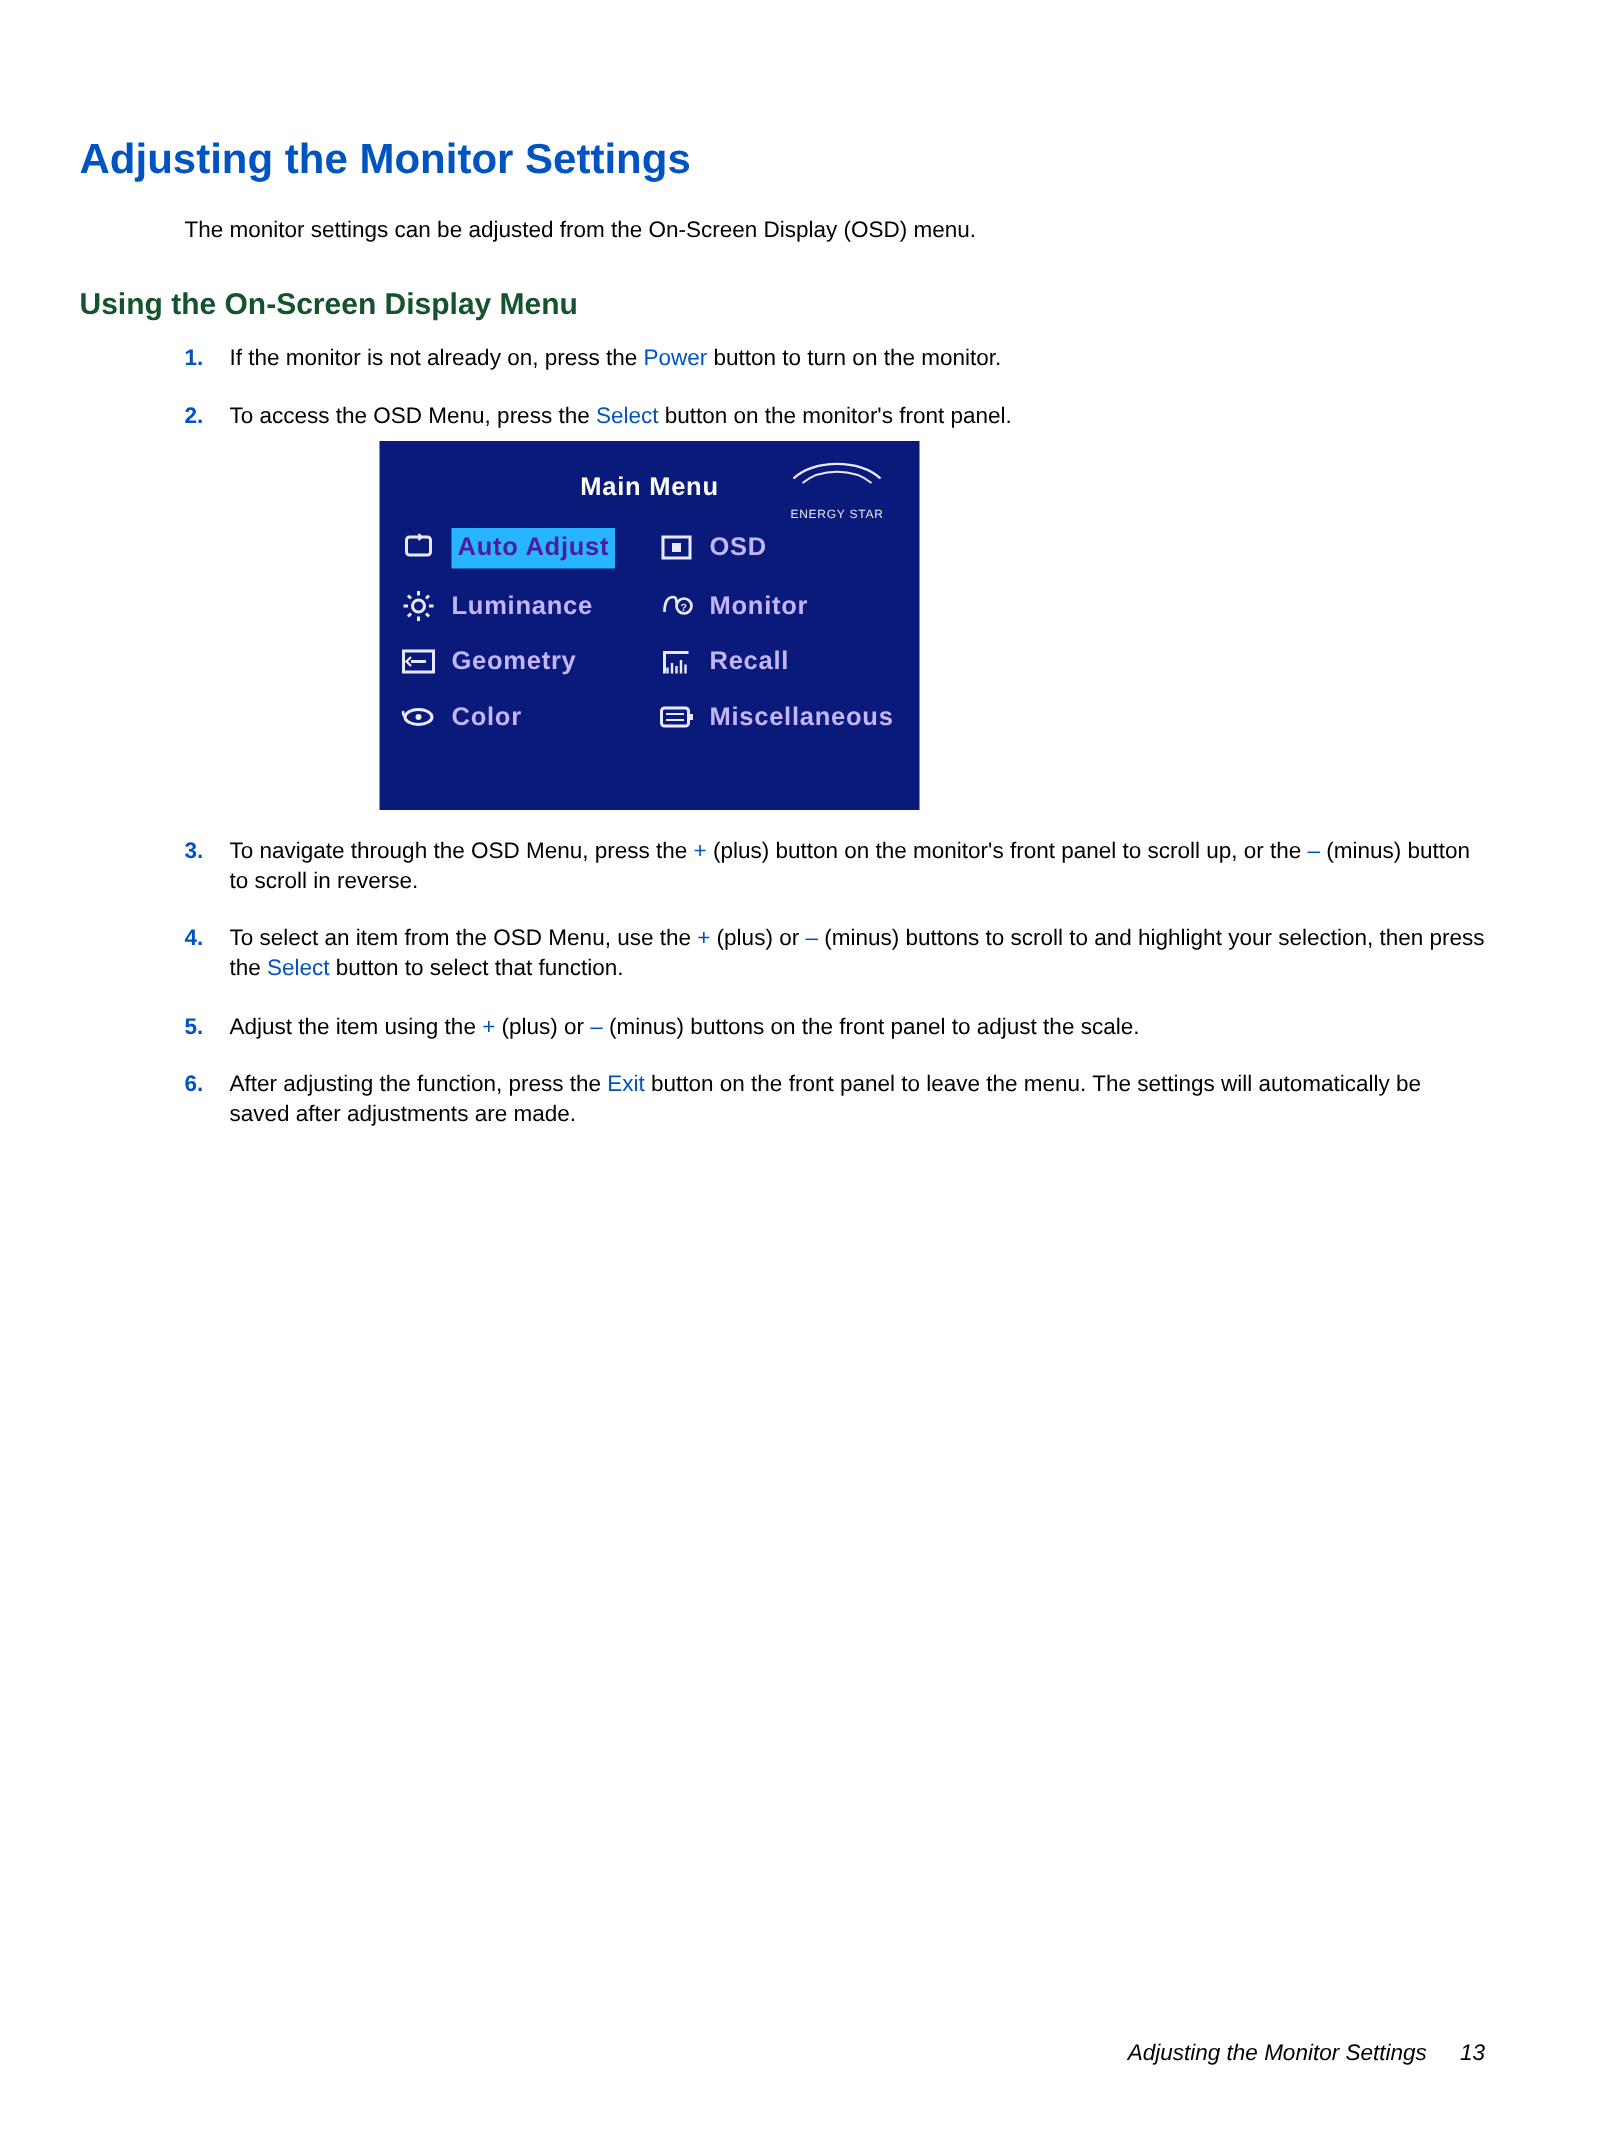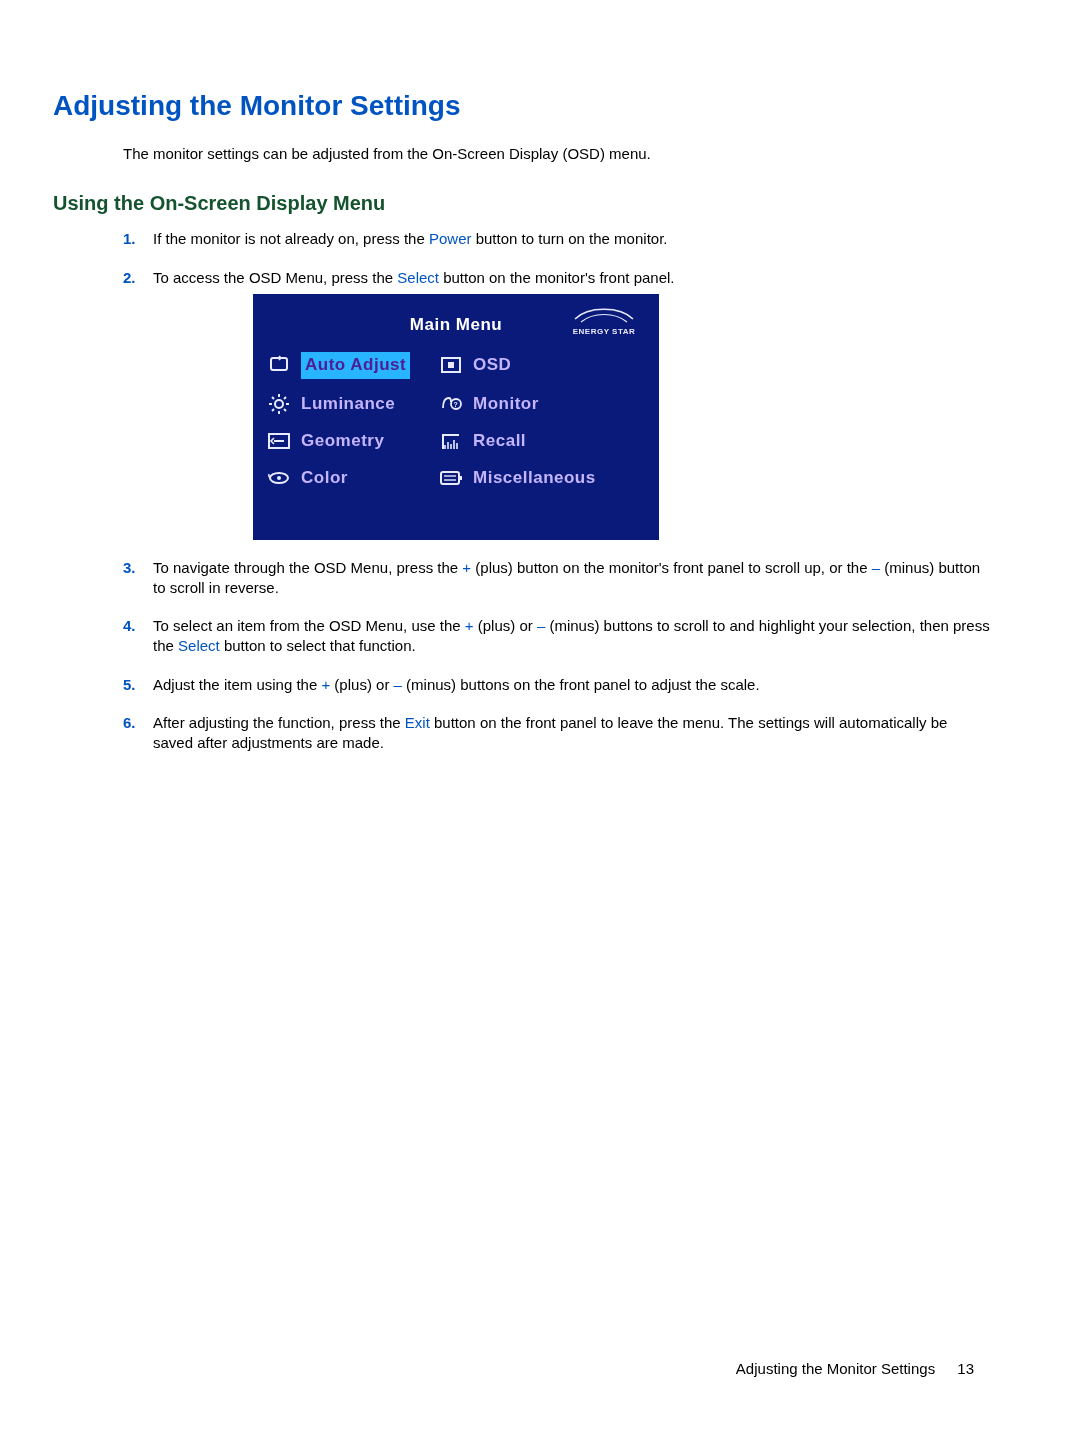--- a/index.html
+++ b/index.html
@@ -59,21 +59,21 @@
     font-weight: bold;
   }
   .kw {
     color: #0054c2;
   }
   
   .osd-wrap {
     margin: 6px 0 18px 100px;
   }
   .osd {
-    width: 406px;
+    width: 360px;
     background: #0a1a7a;
     color: #fff;
     padding: 14px 10px 50px 10px;
     box-sizing: border-box;
     font-size: 17px;
     font-weight: bold;
     letter-spacing: 0.5px;
   }
   .osd-header {
     display: flex;
@@ -93,24 +93,24 @@
     top: -4px;
     width: 78px;
     text-align: center;
   }
   .osd-logo .swoosh {
     display: block;
     margin: 0 auto;
   }
   .osd-logo .tag {
     font-size: 8px;
-    font-weight: bold;
+    font-weight: normal;
     letter-spacing: 0.5px;
     display: block;
-    margin-top: 1px;
+    margin-top: 12px;
     color: #eaeaf5;
   }
   .osd-grid {
     display: grid;
     grid-template-columns: 26px 130px 26px 1fr;
     column-gap: 8px;
     row-gap: 14px;
     align-items: center;
     padding: 0 4px;
   }
@@ -127,22 +127,23 @@
   }
   .osd-sel {
     background: #28b4ff;
     color: #4c1d95;
     padding: 2px 4px;
     display: inline-block;
   }
   .footer {
     position: absolute;
     bottom: 60px;
-    right: 106px;
+    right: 90px;
     font-size: 15px;
+    font-style: italic;
   }
   .footer .pn {
     margin-left: 18px;
   }
 </style>
 </head>
 <body>
 
 <div class="page">
   <h1 class="h1">Adjusting the Monitor Settings</h1>

